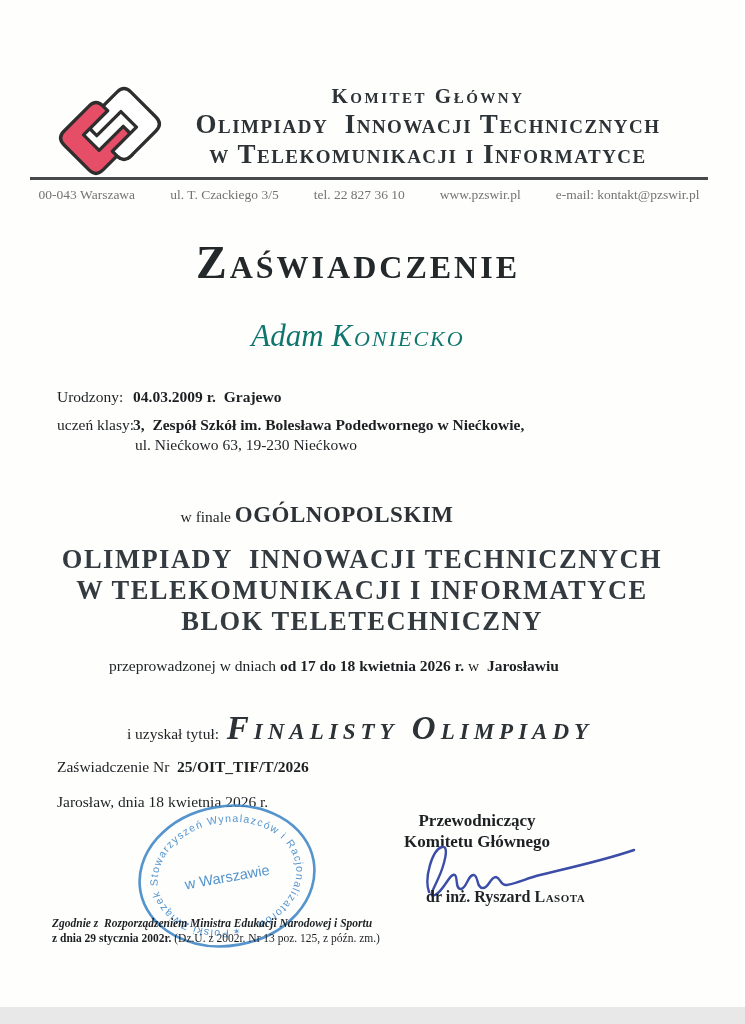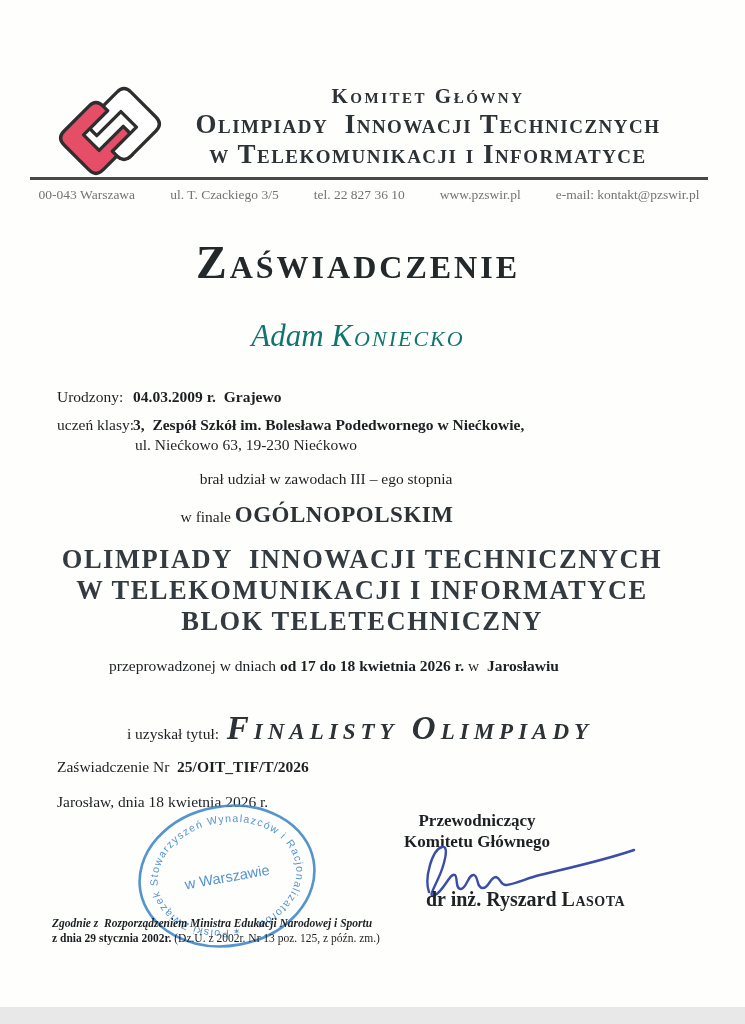--- a/index.html
+++ b/index.html
@@ -38,21 +38,21 @@
 
   .line-conducted { left:0; top:657px; width:612px; text-align:center;margin-left:28px; }
   .line-award { left:0; top:710px; width:624px; text-align:center;margin-left:48px; }
   .award-title { font-size:33px; font-weight:bold; font-style:italic; font-variant:small-caps; letter-spacing:5px; color:#2c3236; }
 
   .line-certno { left:57px; top:758px; }
   .line-placedate { left:57px; top:793px; }
 
   .chairman { left:396px; top:810px; width:162px; text-align:center; font-weight:bold; font-size:17px; line-height:21px; color:#1d2023; }
   .sig-svg { left:404px; top:834px; width:240px; height:70px; }
-  .sig-name { left:426px; top:888px; font-size:20px; font-weight:bold; }
+  .sig-name { left:426px; top:888px; font-size:16px; font-weight:bold; }
   .sig-name .sc { font-variant:small-caps; letter-spacing:0.5px; }
 
   .stamp-svg { left:131px; top:799px; width:192px; height:154px; opacity:0.88; }
 
   .legal { left:52px; top:916px; font-size:11.5px; line-height:14.5px; color:#1d2023; white-space:nowrap; }
   .legal-l1 { font-weight:bold; font-style:italic; }
 </style>
 </head>
 <body>
 
@@ -95,21 +95,20 @@
   </div>
 
   <div class="abs bodyline line-born">
     <span class="label">Urodzony:</span><span class="b">04.03.2009 r.&nbsp; Grajewo</span>
   </div>
   <div class="abs bodyline line-class">
     <span class="label">uczeń klasy:</span><span class="b">3,&nbsp; Zespół Szkół im. Bolesława Podedwornego w Niećkowie,</span>
   </div>
   <div class="abs bodyline line-class-addr">ul. Niećkowo 63, 19-230 Niećkowo</div>
 
-  <div class="abs bodyline line-participation">brał udział w zawodach III – ego stopnia</div>
 
   <div class="abs bodyline line-final">
     <span>w finale </span><span class="final-name">OGÓLNOPOLSKIM</span>
   </div>
 
   <div class="abs olympiad">
     <div>OLIMPIADY&nbsp; INNOWACJI TECHNICZNYCH</div>
     <div>W TELEKOMUNIKACJI I INFORMATYCE</div>
     <div>BLOK TELETECHNICZNY</div>
   </div>

